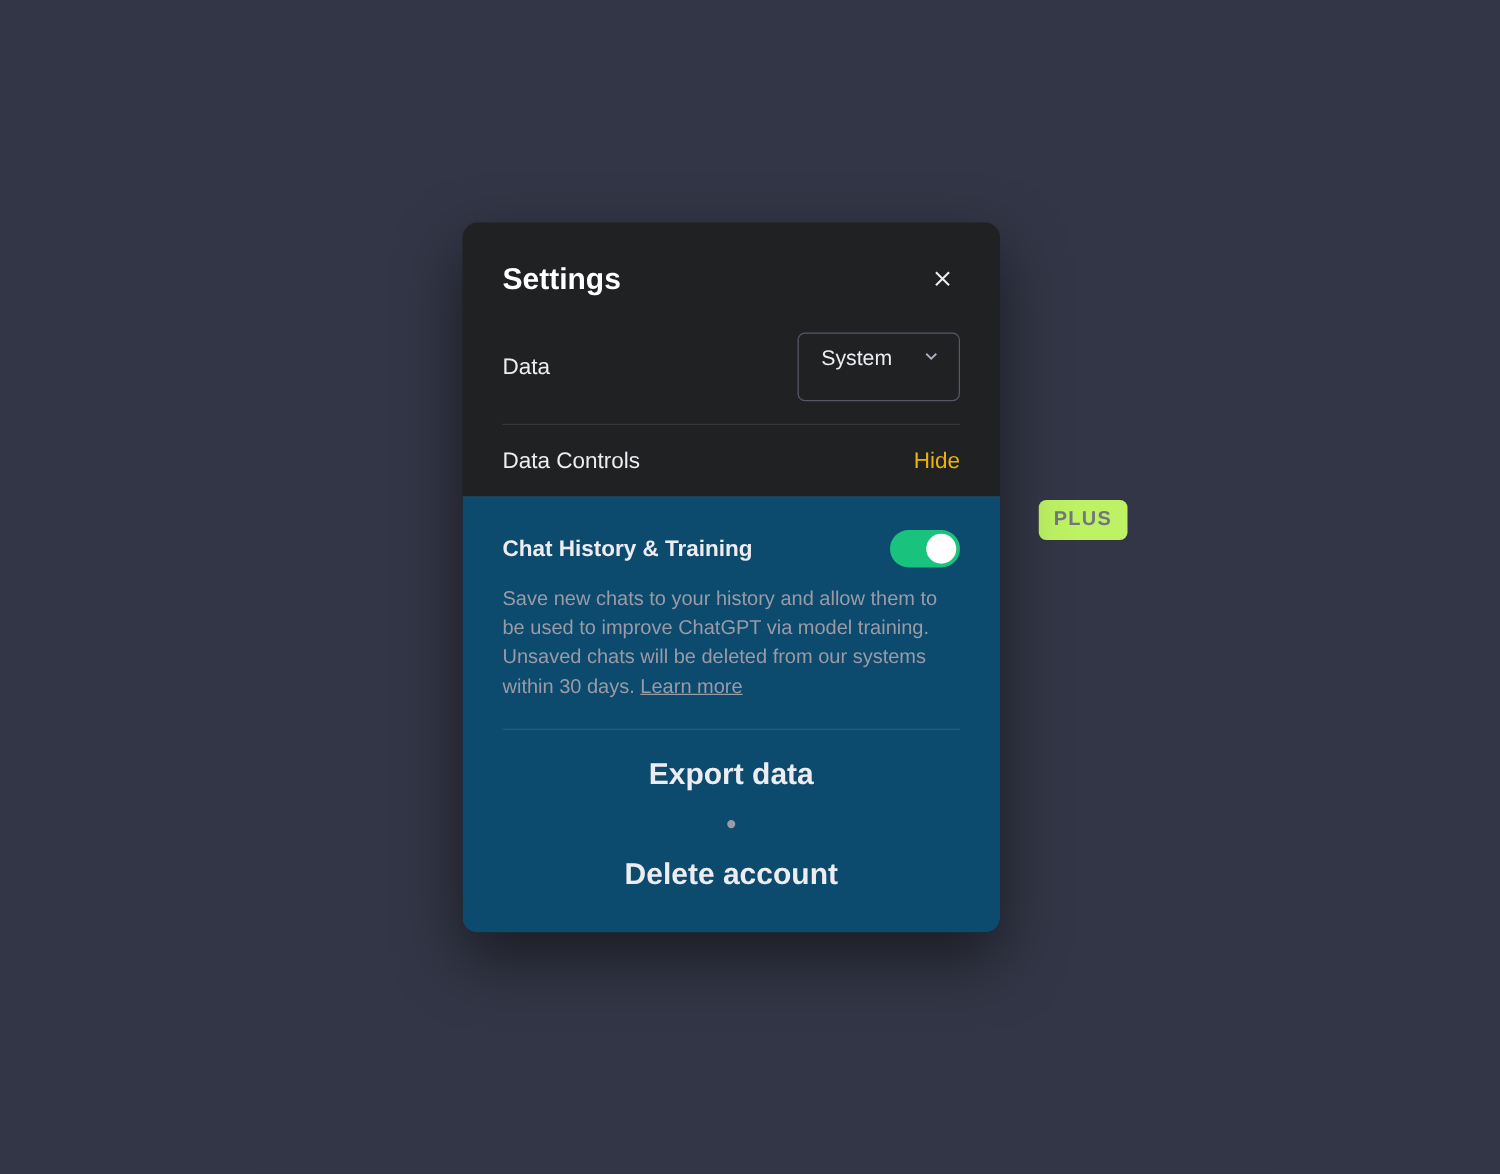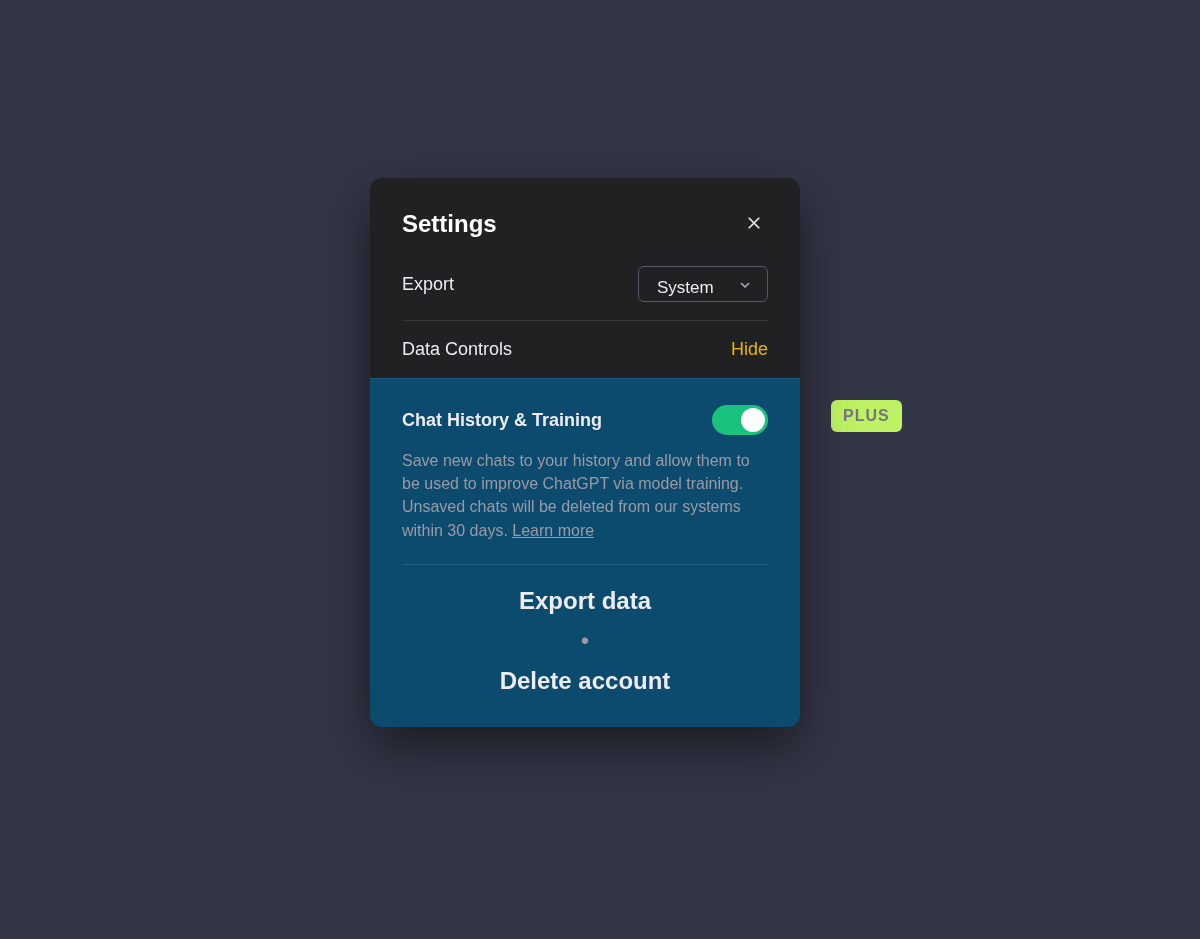--- a/index.html
+++ b/index.html
@@ -68,25 +68,24 @@
   }
   .row.bordered { border-top: 1px solid rgba(255,255,255,0.10); }
   .row-label {
     font-size: 18px;
     color: #ececf1;
     font-weight: 500;
   }
 
   .select {
     display: flex;
-    align-items: center;
     gap: 18px;
     border: 1px solid #565869;
     border-radius: 6px;
-    padding: 10px 14px 3px 18px;
+    padding: 10px 14px 22px 18px;
     font-size: 17px;
     color: #ececf1;
     cursor: pointer;
     min-width: 130px;
     justify-content: space-between;
   }
   .select svg { width: 16px; height: 16px; stroke: #aeb0be; stroke-width: 2.2; fill: none; }
 
   .link-green {
     color: #eab308;
@@ -167,21 +166,21 @@
       <button class="close-btn">
         <span>
           <svg viewBox="0 0 24 24">
               <path d="M5 5 L19 19 M19 5 L5 19"></path>
             </svg>
         </span>
       </button>
     </div>
 
     <div class="row" style="padding-top:0;">
-      <div class="row-label">Export</div>
+      <div class="row-label">Data</div>
       <div class="select">
         <span>System</span>
         <span>
           <svg viewBox="0 0 24 24">
               <polyline points="6 9 12 15 18 9"></polyline>
             </svg>
         </span>
       </div>
     </div>
 

